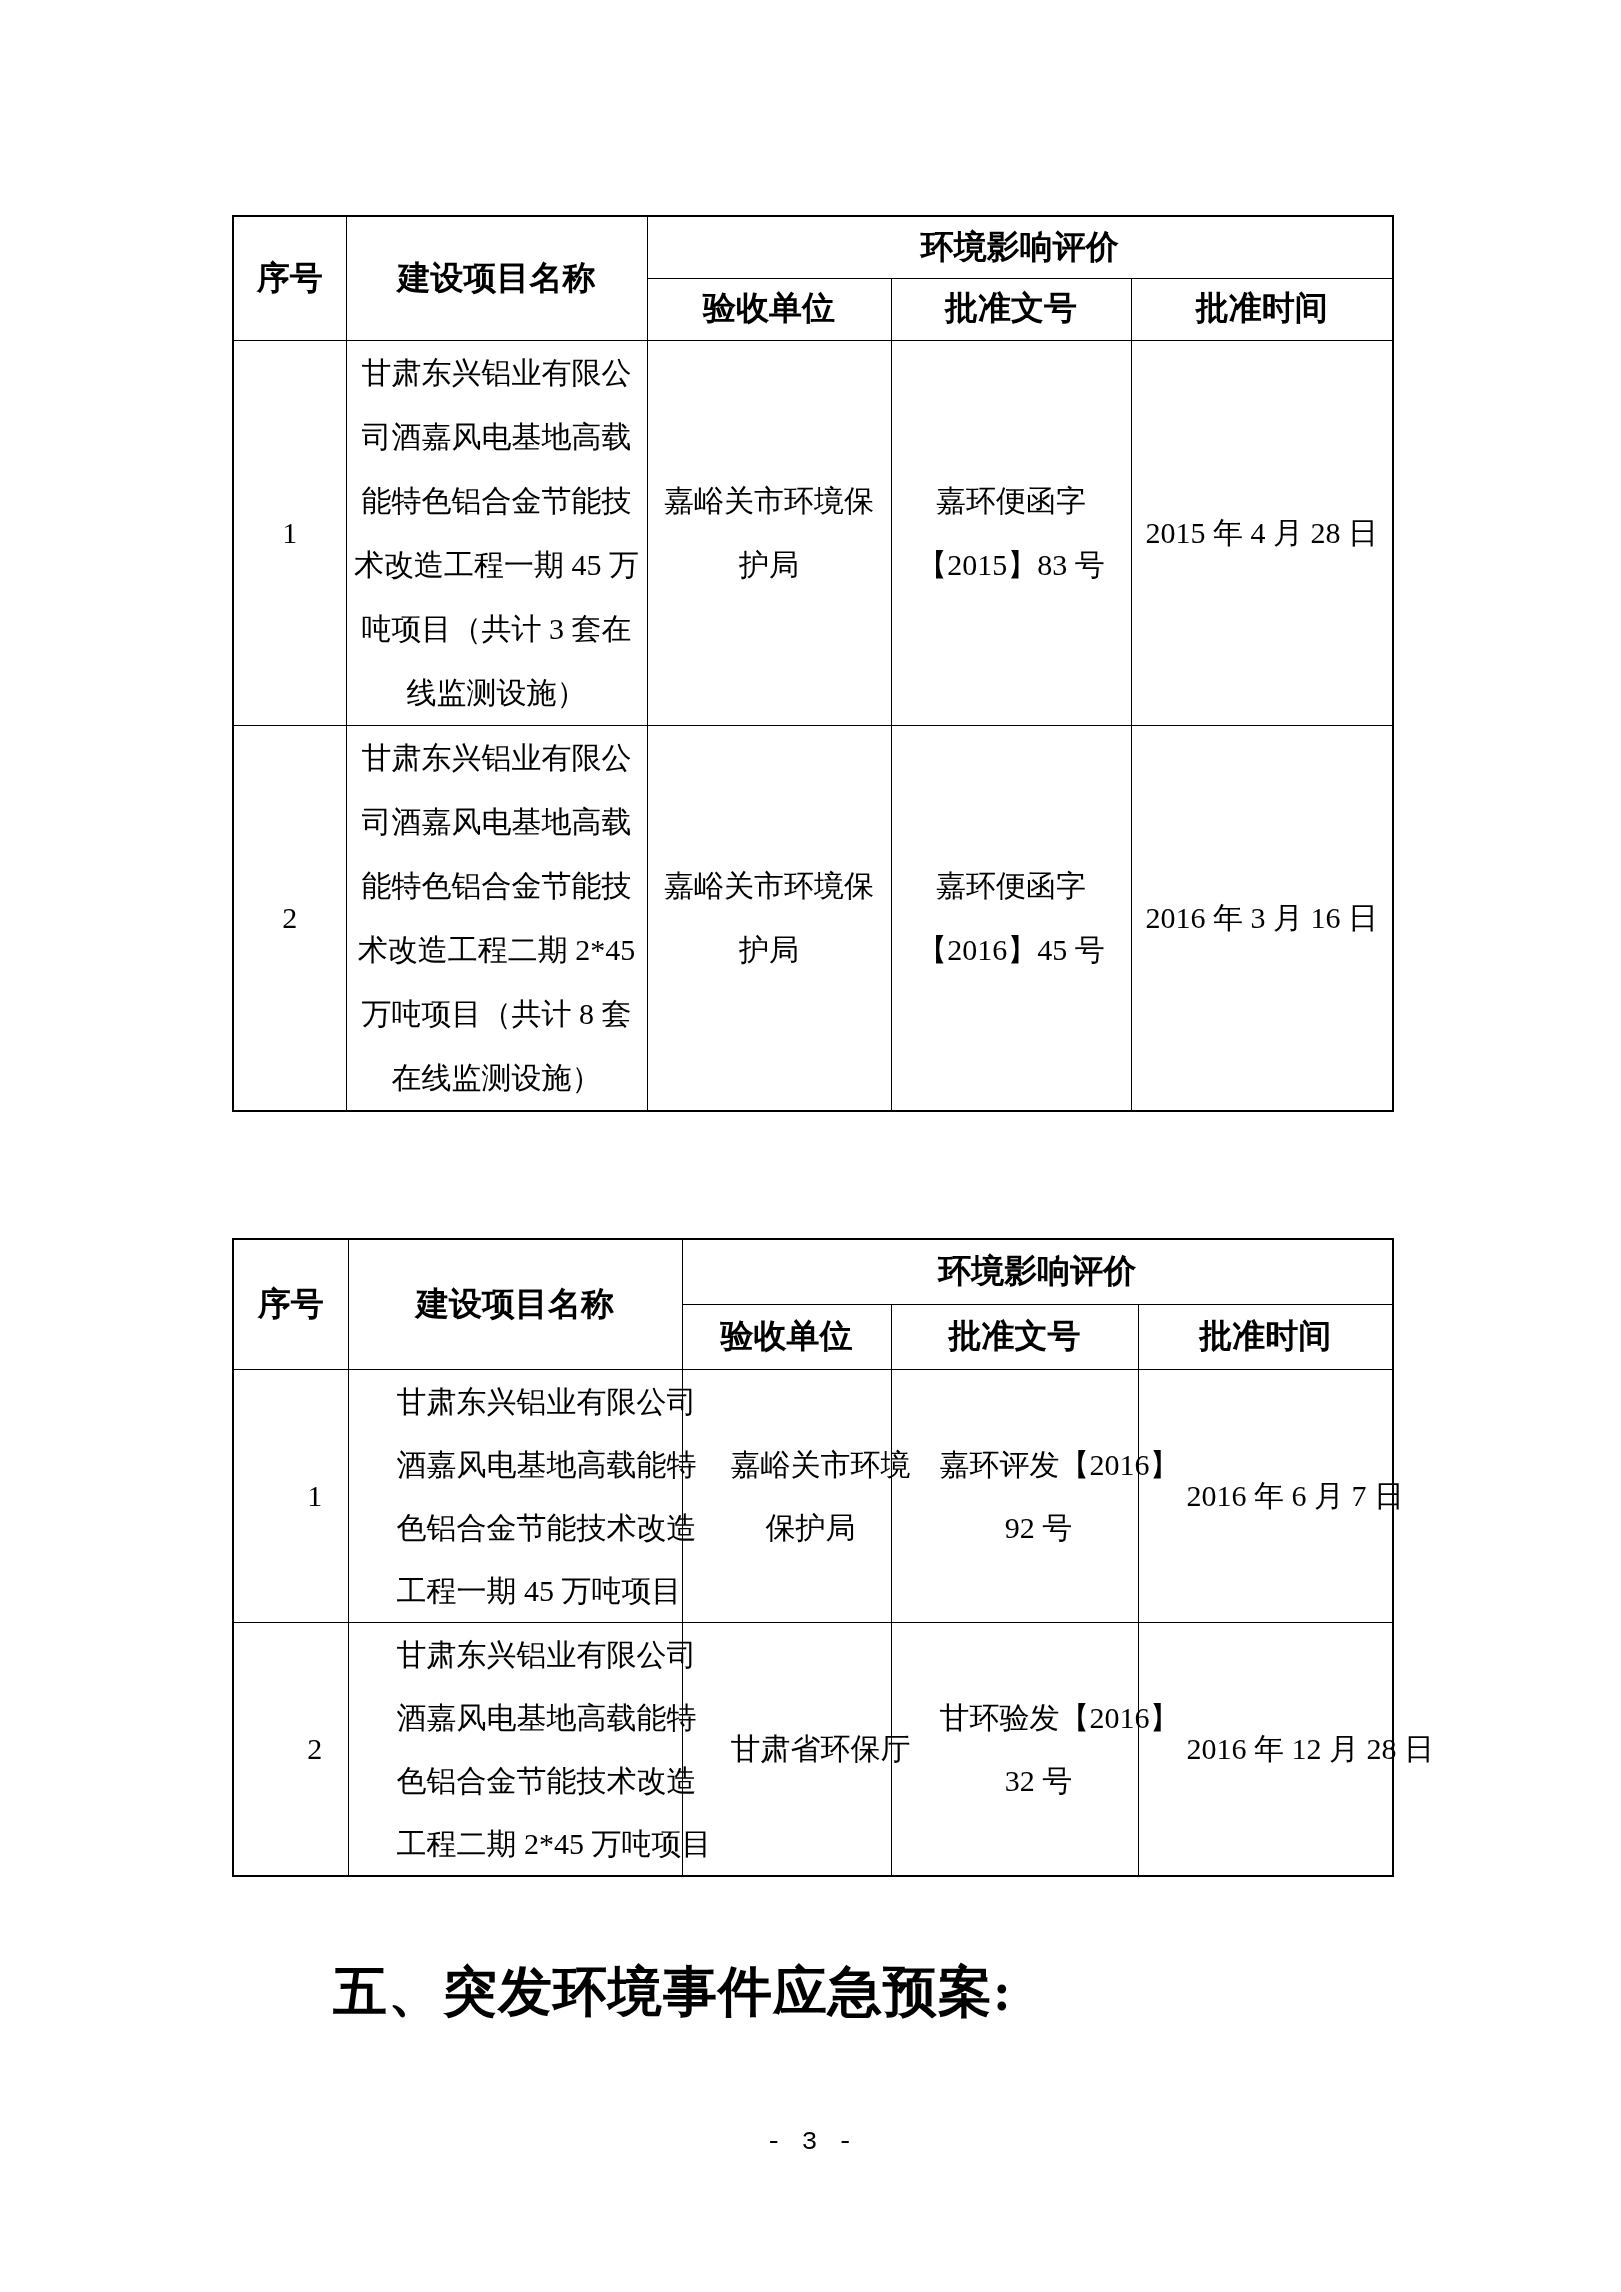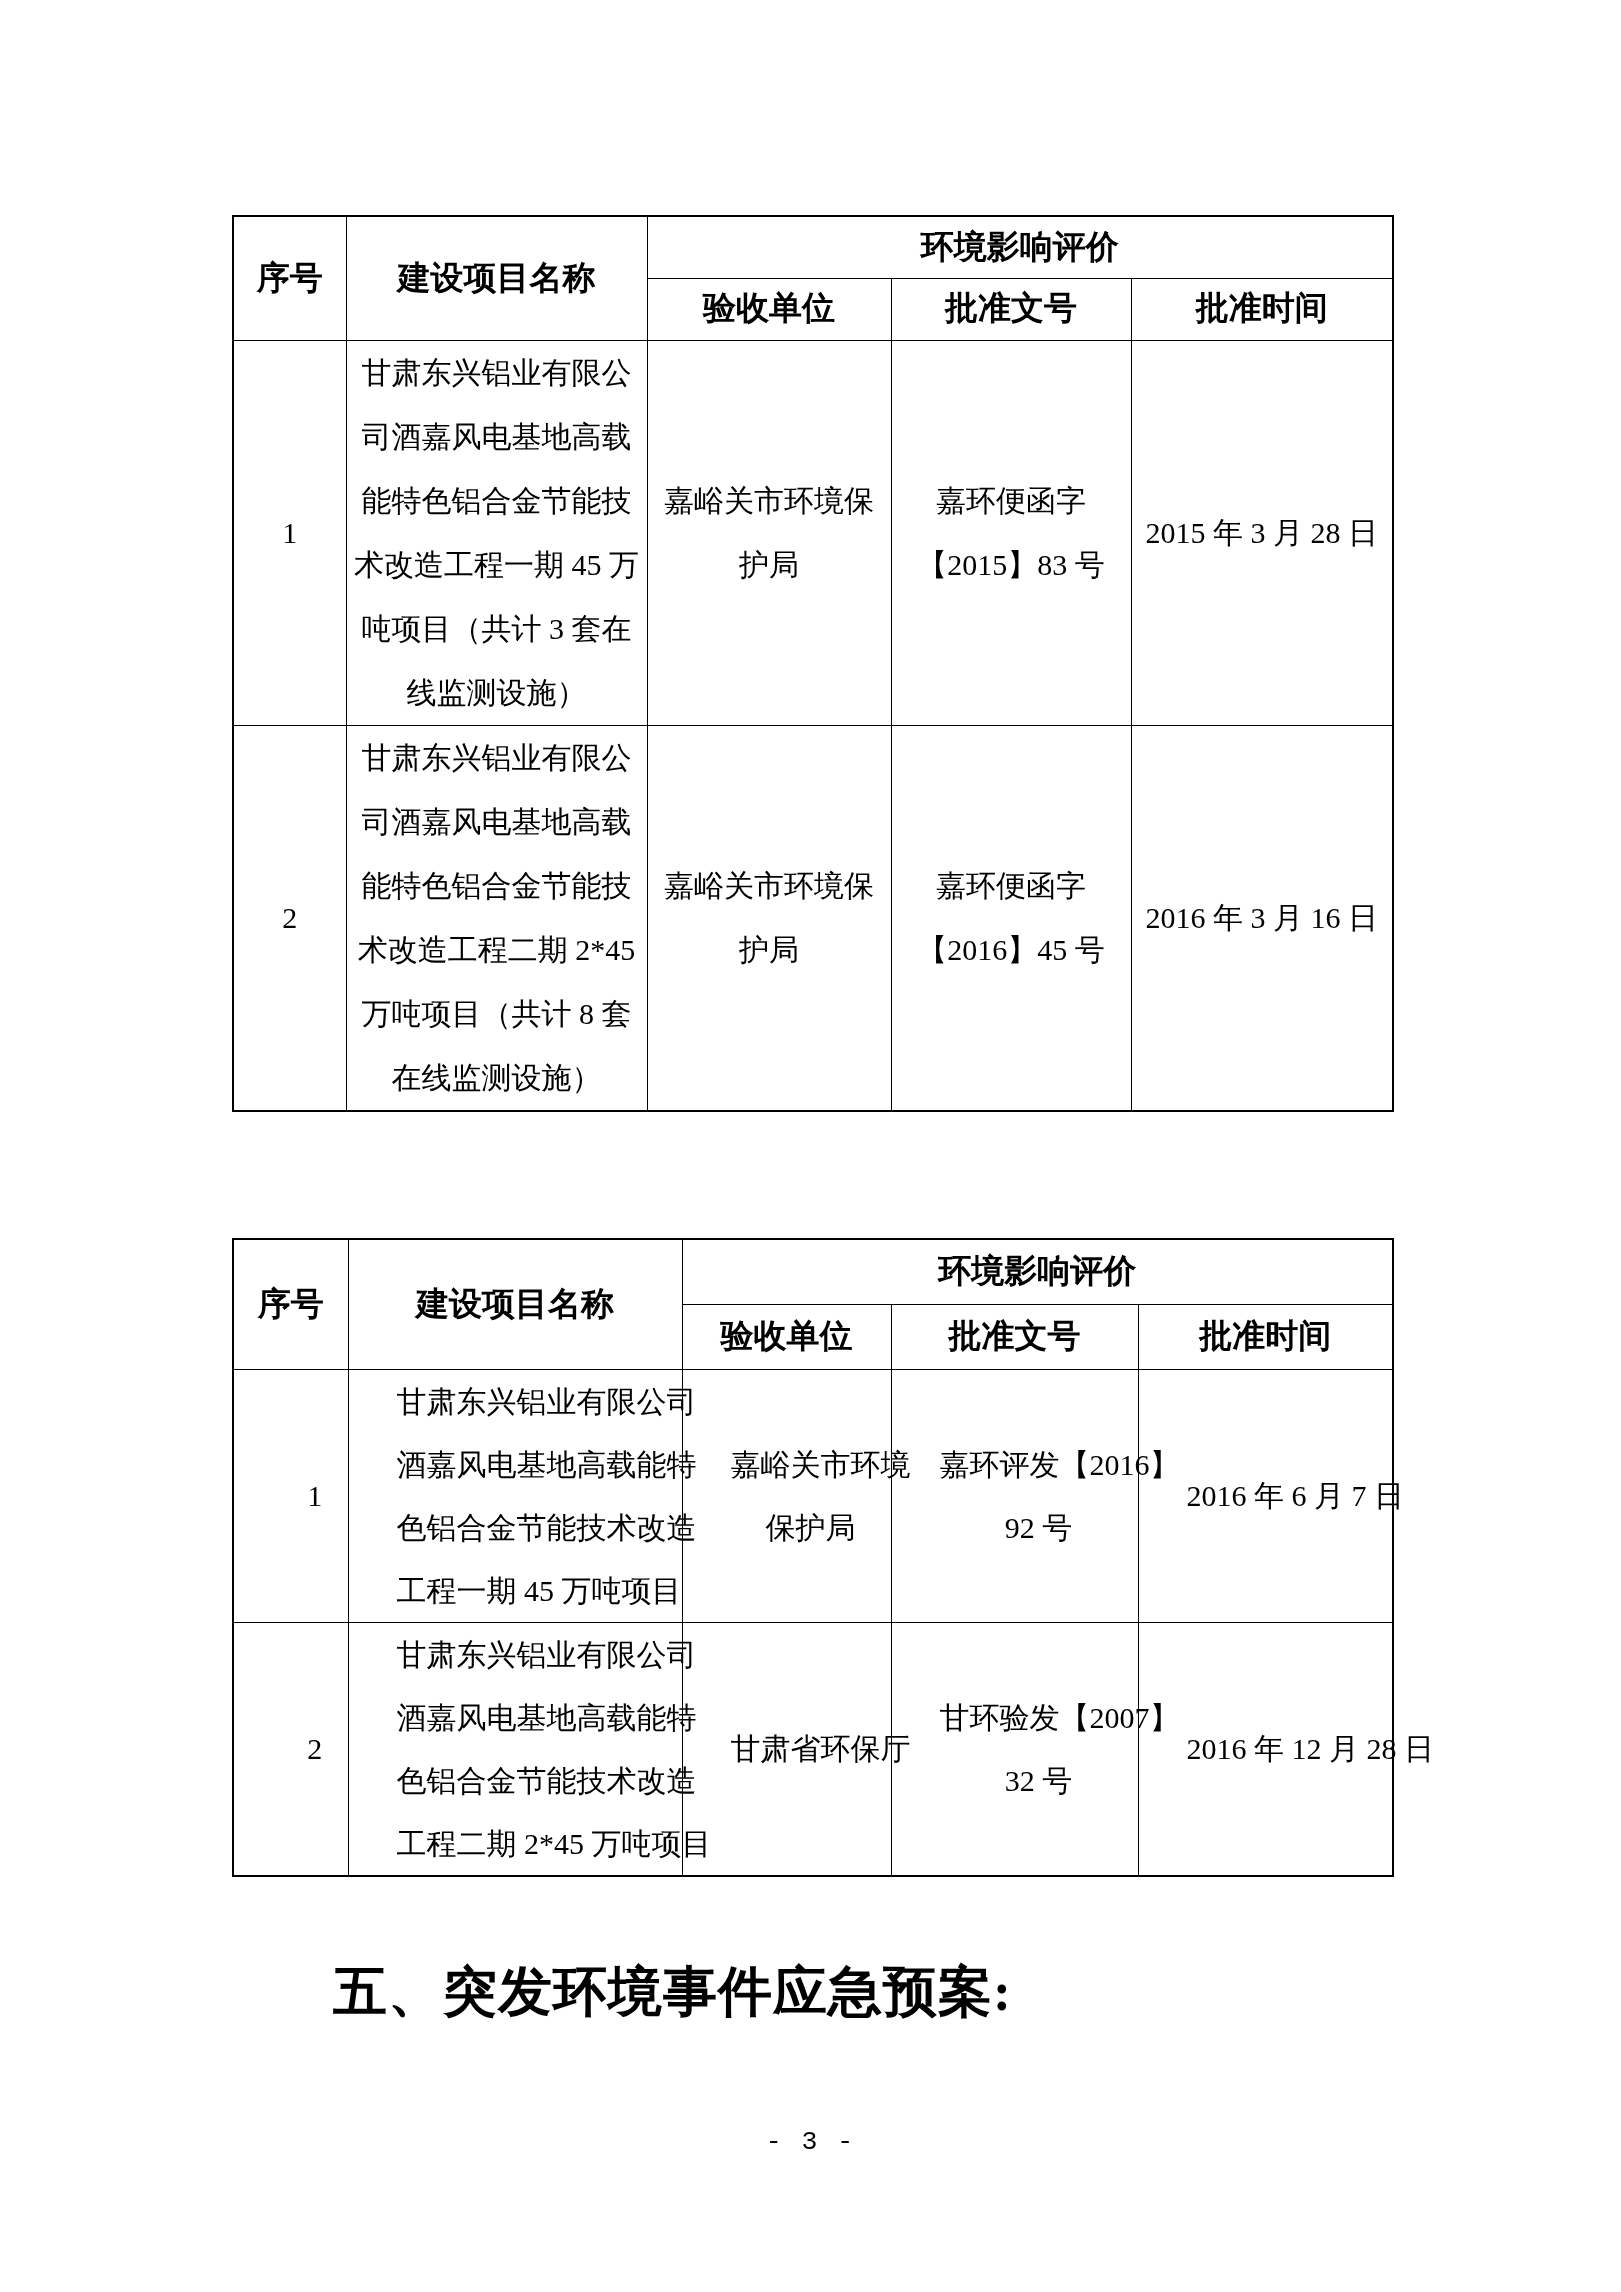--- a/index.html
+++ b/index.html
@@ -118,21 +118,21 @@
         <td>甘肃东兴铝业有限公
 司酒嘉风电基地高载
 能特色铝合金节能技
 术改造工程一期 45 万
 吨项目（共计 3 套在
 线监测设施）</td>
         <td>嘉峪关市环境保
 护局</td>
         <td>嘉环便函字
 【2015】83 号</td>
-        <td>2015 年 3 月 28 日</td>
+        <td>2015 年 4 月 28 日</td>
       </tr>
       <tr class="rd2">
         <td>2</td>
         <td>甘肃东兴铝业有限公
 司酒嘉风电基地高载
 能特色铝合金节能技
 术改造工程二期 2*45
 万吨项目（共计 8 套
 在线监测设施）</td>
         <td>嘉峪关市环境保
@@ -176,21 +176,21 @@
 92 号</td>
         <td>2016 年 6 月 7 日</td>
       </tr>
       <tr class="rd2">
         <td>2</td>
         <td>甘肃东兴铝业有限公司
 酒嘉风电基地高载能特
 色铝合金节能技术改造
 工程二期 2*45 万吨项目</td>
         <td>甘肃省环保厅</td>
-        <td>甘环验发【2007】
+        <td>甘环验发【2016】
 32 号</td>
         <td>2016 年 12 月 28 日</td>
       </tr>
     </tbody>
   </table>
 
   <h3 class="section-heading">五、突发环境事件应急预案:</h3>
 
   <div class="page-number">- 3 -</div>
 

